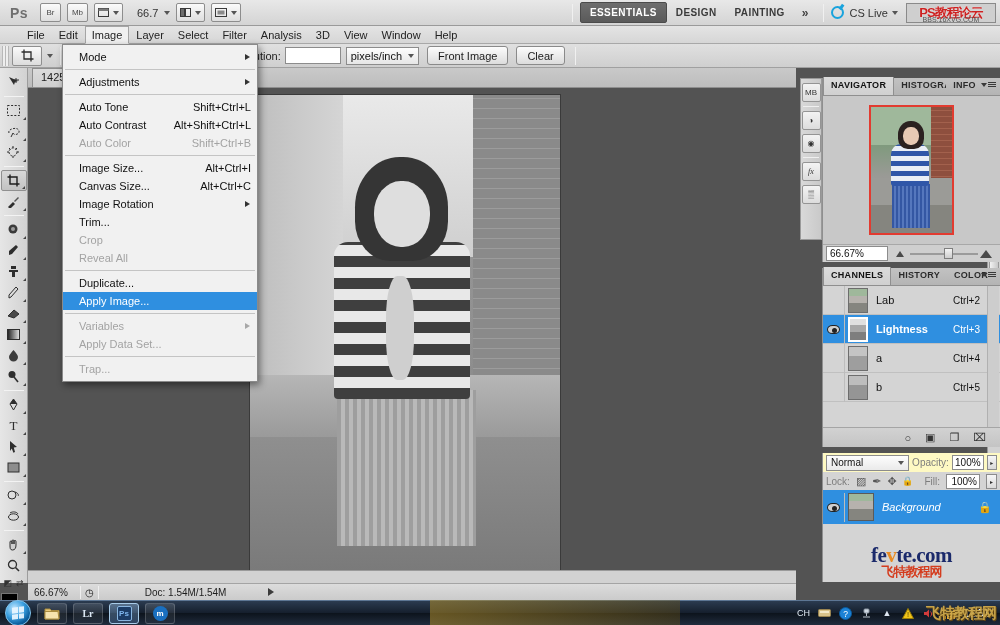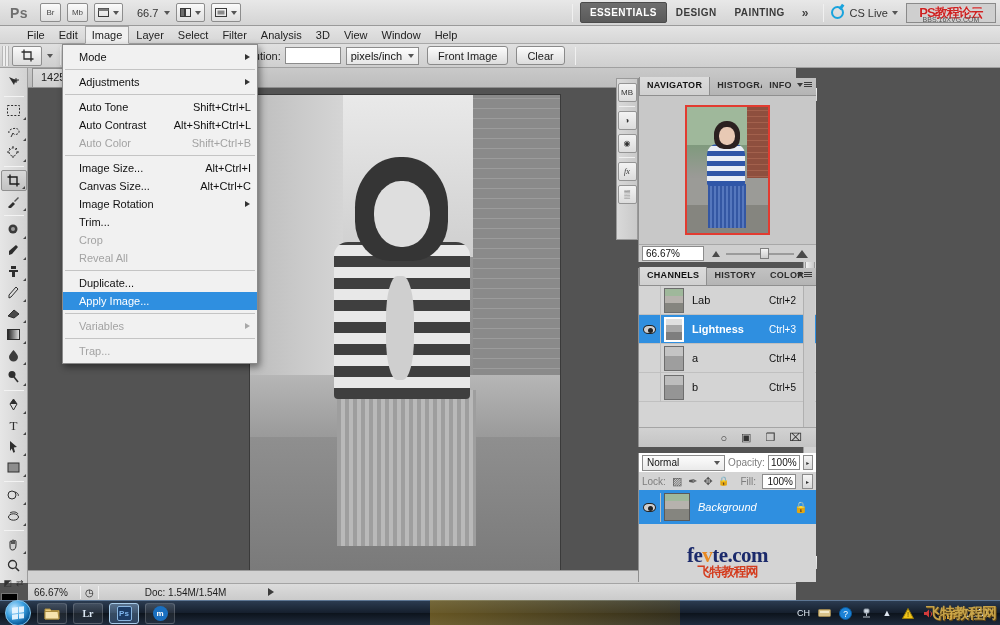--- a/index.html
+++ b/index.html
@@ -4,21 +4,21 @@
 <style>
   * { box-sizing: border-box; margin: 0; padding: 0; }
   html, body {
     width: 1000px; height: 625px;
     overflow: hidden;
     font-family: "Liberation Sans", sans-serif;
     font-size: 11px;
     background: #535353;
     -webkit-font-smoothing: antialiased;
   }
-  #app { position: relative; width: 816px; height: 625px; }
+  #app { position: relative; width: 1000px; height: 625px; }
 
   
   .appbar {
     position: absolute; left: 0; top: 0; width: 1000px; height: 26px;
     background: linear-gradient(#e8e8e8, #d4d4d4);
     border-bottom: 1px solid #9a9a9a;
     display: flex; align-items: center;
   }
   .ps-logo {
     width: 30px; height: 24px; margin-left: 4px;
@@ -240,21 +240,21 @@
   .ch-thumb.sel-b { border:2px solid #fff; }
   .ch-name { font-size:11px; margin-left:8px; color:#111; }
   .ch-row.sel .ch-name { color:#fff; font-weight:bold; }
   .ch-key { position:absolute; right:20px; font-size:10px; color:#111; }
   .ch-row.sel .ch-key { color:#fff; }
   .ch-scroll { position:absolute; right:1px; top:0; bottom:0; width:12px; background:#cdcdcd; border-left:1px solid #b0b0b0;}
   .ch-foot { height:20px; background:linear-gradient(#d2d2d2,#c4c4c4); border-top:1px solid #a5a5a5;
     display:flex; align-items:center; justify-content:flex-end; gap:14px; padding-right:14px; color:#333; }
 
   
-  .lay-opts { height:19px; display:flex; align-items:center; background:#ffffff; padding:0 3px; gap:3px; }
+  .lay-opts { height:19px; display:flex; align-items:center; background:#fef9c3; padding:0 3px; gap:3px; }
   .blend-sel { width:88px;height:16px;border:1px solid #8c8c8c; background:linear-gradient(#fdfdfd,#eaeaea);
     font-size:10px; padding:0 14px 0 4px; display:flex;align-items:center; position:relative; color:#111;}
   .blend-sel .caret{position:absolute;right:4px;}
   .lbl-dim { font-size:10px; color:#7d7d7d; }
   .num-box { width:34px;height:15px;border:1px solid #8c8c8c;background:#fff;font-size:10px;
     display:flex;align-items:center;justify-content:flex-end;padding-right:2px;color:#111;}
   .stepper { width:11px;height:15px;border:1px solid #8c8c8c;background:linear-gradient(#f6f6f6,#dadada);
     display:flex;align-items:center;justify-content:center;font-size:6px;color:#333;}
   .lock-row { height:18px; display:flex;align-items:center; background:#d4d4d4; padding:0 3px; gap:6px; }
   .lay-list { background:#d4d4d4; height:92px; position:relative; }
@@ -792,20 +792,23 @@
     <div class="dd-item">
       <span>Duplicate...</span>
     </div>
     <div class="dd-item hl">
       <span>Apply Image...</span>
     </div>
     <div class="dd-sepline"></div>
     <div class="dd-item dis">
       <span>Variables</span>
       <span class="dd-arrow"></span>
+    </div>
+    <div class="dd-item dis">
+      <span>Apply Data Set...</span>
     </div>
     <div class="dd-sepline"></div>
     <div class="dd-item dis">
       <span>Trap...</span>
     </div>
   </div>
 
   <div class="taskbar">
     <div class="start-orb">
       <span class="orb-flag">

